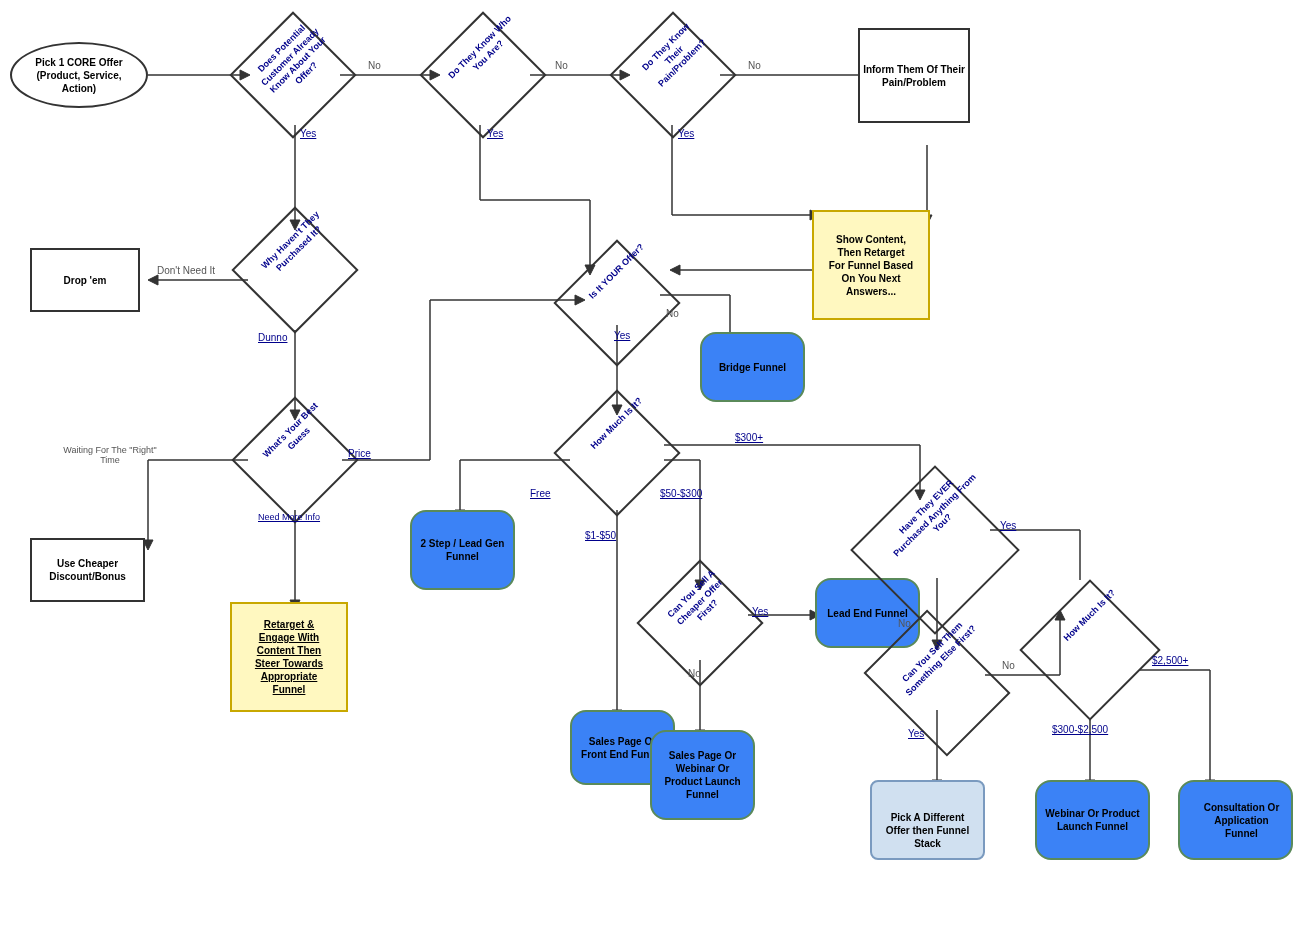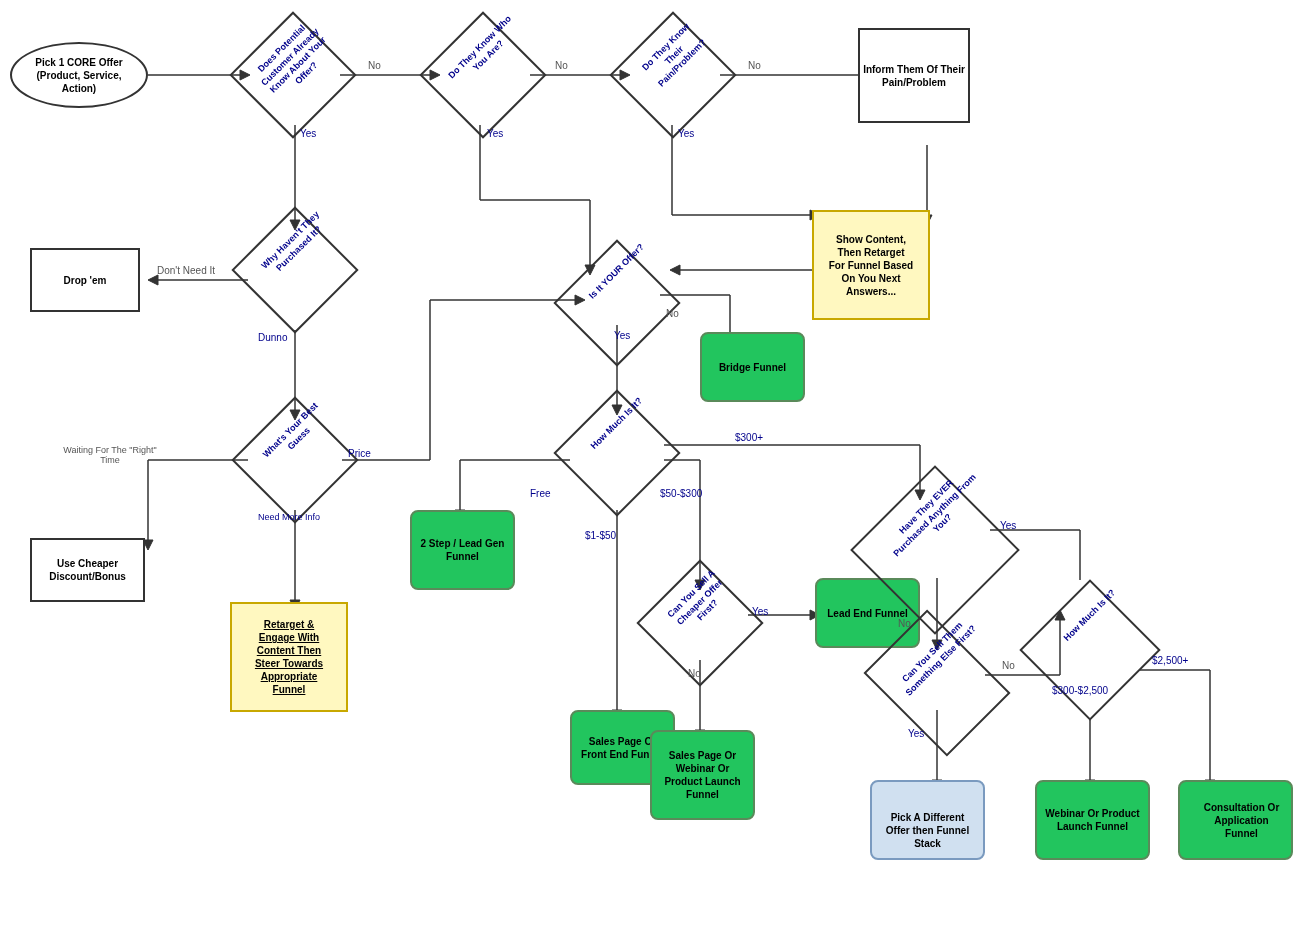--- a/index.html
+++ b/index.html
@@ -54,22 +54,22 @@
     }
     .rect-yellow {
       border: 2px solid #c8a800;
       background: #fff8c0;
       font-size: 10px;
       font-weight: bold;
       padding: 14px;
     }
     .rect-green {
       border: 2px solid #5a8a5a;
-      background: #22c55e;
-      border-radius: 8px;
+      background: #3b82f6;
+      border-radius: 16px;
       font-size: 10px;
       font-weight: bold;
       padding: 8px;
     }
     .rect-blue {
       border: 2px solid #7a9abf;
       background: #d0e0f0;
       border-radius: 8px;
       font-size: 10px;
       font-weight: bold;
@@ -77,20 +77,21 @@
     }
     .label {
       position: absolute;
       font-size: 10px;
       color: #555;
     }
     .label-blue {
       position: absolute;
       font-size: 10px;
       color: #00008B;
+      text-decoration: underline;
     }
     svg.arrows {
       position: absolute;
       top: 0;
       left: 0;
       width: 1314px;
       height: 951px;
       pointer-events: none;
     }
     svg.arrows line, svg.arrows polyline, svg.arrows path {
@@ -361,21 +362,21 @@
   <div class="node rect-blue" style="left:870px; top:780px; width:115px; height:80px;align-items:flex-end;">
     <span>Pick A Different Offer then Funnel Stack</span>
   </div>
 
   <div class="node diamond" style="left:1040px; top:600px; width:100px; height:100px;">
   </div>
   <div class="diamond-text" style="left:1044px; top:610px; color:#00008B; font-size:9px; width:92px;">
     How Much Is It?
   </div>
 
-  <div class="label-blue" style="left:1052px; top:685px;text-align:right;">$300-$2,500</div>
+  <div class="label-blue" style="left:1052px; top:724px;text-align:right;">$300-$2,500</div>
 
   <div class="label-blue" style="left:1152px; top:655px;">$2,500+</div>
 
   <div class="node rect-green" style="left:1035px; top:780px; width:115px; height:80px;">
     <span>Webinar Or Product Launch Funnel</span>
   </div>
 
   <div class="node rect-green" style="left:1178px; top:780px; width:115px; height:80px;padding-left:20px;">
     <span>Consultation Or Application Funnel</span>
   </div>

